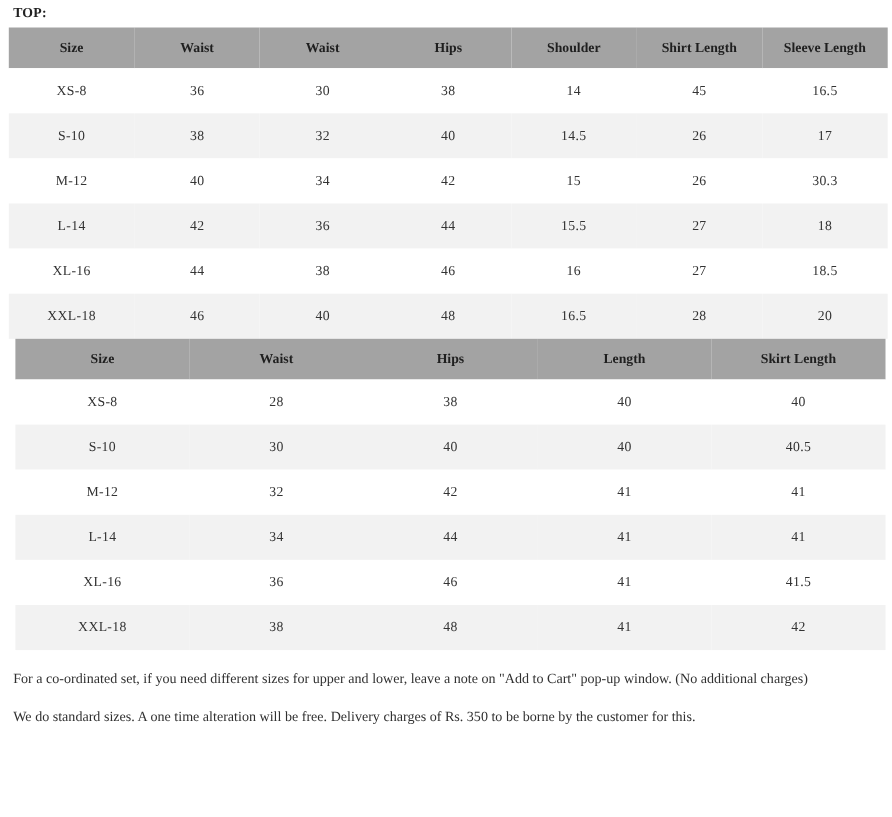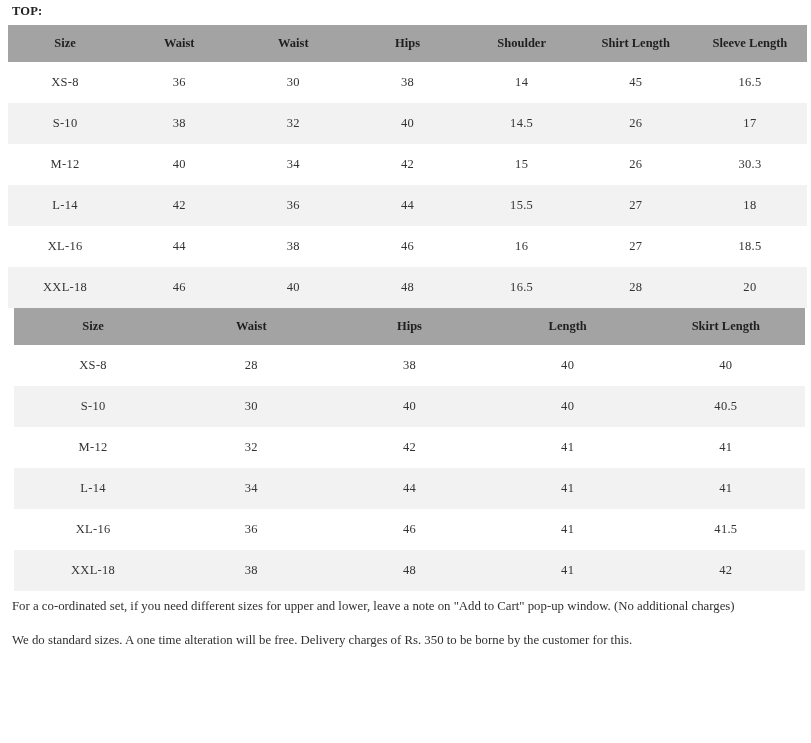--- a/index.html
+++ b/index.html
@@ -70,21 +70,21 @@
   tbody tr:nth-child(odd) td {
     background: #ffffff;
   }
   tbody tr:nth-child(even) td {
     background: #f2f2f2;
   }
   thead tr th {
     background: #a3a3a3;
   }
   .notes {
-    margin-top: 6px;
+    margin-top: 17px;
     padding-left: 4px;
   }
   .note-line {
     font-family: "Liberation Serif", serif;
     font-size: 12.8px;
     color: #303030;
     line-height: 1.5;
     margin-bottom: 15px;
   }
 </style>

